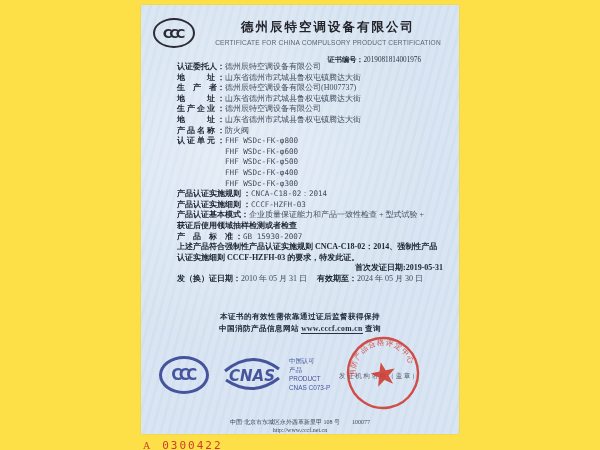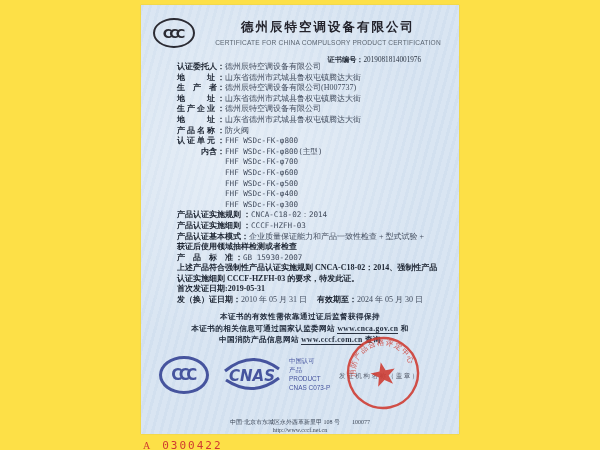--- a/index.html
+++ b/index.html
@@ -19,21 +19,21 @@
     font-size:13px;letter-spacing:-3px;text-indent:-3px;}
   #title-block{position:absolute;left:62px;right:6px;top:14px;text-align:center;}
   #cert-title{font-size:12.5px;font-weight:bold;color:#23232c;letter-spacing:2px;}
   #cert-subtitle{margin-top:3px;font-size:6.6px;color:#5a6470;letter-spacing:.2px;
     font-family:"Liberation Sans","DejaVu Sans",sans-serif;}
   #cert-no{position:absolute;right:38px;top:50px;font-size:7.2px;color:#2b3442;}
   #cert-no .lb{font-weight:bold;}
   
   #fields{position:absolute;left:36px;right:16px;top:57px;font-size:8px;color:#414b5c;}
   .row{line-height:10.6px;white-space:nowrap;}
-  .row.center{text-align:left;}
+  .row.center{text-align:right;}
   .row.ind1{padding-left:24px;}
   .row.ind2{padding-left:48px;}
   .lb{font-weight:bold;color:#1b2330;}
   .lb.fw{display:inline-block;width:48px;text-align:justify;text-align-last:justify;}
   .val{color:#414b5c;font-family:Liberation Serif, serif;}
   .val.mono{font-family:"DejaVu Sans Mono","Liberation Mono",monospace;font-size:7.6px;}
   .gap{display:inline-block;width:10px;}
   
   #notes{position:absolute;left:0;right:0;top:306px;text-align:center;z-index:1;}
   .note{font-size:7.6px;font-weight:bold;color:#222c3c;line-height:11.6px;letter-spacing:.4px;}
@@ -77,42 +77,39 @@
 
     <div id="fields">
       <div class="row"><span class="lb fw">认证委托人：</span><span class="val">德州辰特空调设备有限公司</span></div>
         <div class="row"><span class="lb fw">地　　址：</span><span class="val">山东省德州市武城县鲁权屯镇腾达大街</span></div>
         <div class="row"><span class="lb fw">生　产　者：</span><span class="val">德州辰特空调设备有限公司(H007737)</span></div>
         <div class="row"><span class="lb fw">地　　址：</span><span class="val">山东省德州市武城县鲁权屯镇腾达大街</span></div>
         <div class="row"><span class="lb fw">生产企业：</span><span class="val">德州辰特空调设备有限公司</span></div>
         <div class="row"><span class="lb fw">地　　址：</span><span class="val">山东省德州市武城县鲁权屯镇腾达大街</span></div>
         <div class="row"><span class="lb fw">产品名称：</span><span class="val">防火阀</span></div>
         <div class="row"><span class="lb fw">认证单元：</span><span class="val mono">FHF WSDc-FK-φ800</span></div>
-        <div class="row ind1"><span class="lb">内含：</span><span class="val mono">FHF WSDc-FK-φ800(主型)</span></div>
-        <div class="row ind2"><span class="val mono">FHF WSDc-FK-φ700</span></div>
         <div class="row ind2"><span class="val mono">FHF WSDc-FK-φ600</span></div>
         <div class="row ind2"><span class="val mono">FHF WSDc-FK-φ500</span></div>
         <div class="row ind2"><span class="val mono">FHF WSDc-FK-φ400</span></div>
         <div class="row ind2"><span class="val mono">FHF WSDc-FK-φ300</span></div>
         <div class="row"><span class="lb">产品认证实施规则 ：</span><span class="val mono">CNCA-C18-02：2014</span></div>
         <div class="row"><span class="lb">产品认证实施细则 ：</span><span class="val mono">CCCF-HZFH-03</span></div>
         <div class="row"><span class="lb">产品认证基本模式：</span><span class="val">企业质量保证能力和产品一致性检查 + 型式试验 +</span></div>
         <div class="row"><span class="lb">获证后使用领域抽样检测或者检查</span></div>
         <div class="row"><span class="lb">产　品　标　准 ：</span><span class="val mono">GB 15930-2007</span></div>
         <div class="row"><span class="lb">上述产品符合强制性产品认证实施规则 CNCA-C18-02：2014、强制性产品</span></div>
         <div class="row"><span class="lb">认证实施细则 CCCF-HZFH-03 的要求，特发此证。</span></div>
         <div class="row center"><span class="lb">首次发证日期:2019-05-31</span></div>
         <div class="row" id="dates-row">
         <span class="lb">发（换）证日期：</span><span class="val">2010 年 05 月 31 日</span><span class="gap"></span><span class="lb">有效期至：</span><span class="val">2024 年 05 月 30 日</span>
       </div>
     </div>
 
     <div id="notes">
         <div class="note"><span>本证书的有效性需依靠通过证后监督获得保持</span></div>
-        <div class="note"><span>本证书的相关信息可通过国家认监委网站 </span><span class="u">www.cnca.gov.cn</span><span> 和</span></div>
         <div class="note"><span>中国消防产品信息网站 </span><span class="u">www.cccf.com.cn</span><span> 查询</span></div>
       </div>
 
     <div id="logo-bottom" class="ccc-logo">CCC</div>
     <svg id="cnas-logo" width="62" height="36" viewBox="0 0 62 36">
       <path d="M4,15 Q31,-7 58,13" fill="none" stroke="#46549e" stroke-width="3"></path>
       <path d="M5,24 Q32,42 58,22" fill="none" stroke="#46549e" stroke-width="3"></path>
       <text x="31" y="25" text-anchor="middle" font-family="DejaVu Sans, sans-serif" font-weight="bold" font-style="italic" font-size="15" fill="#46549e">CNAS</text>
     </svg>
     <div id="acc-text" style="white-space:pre-line">中国认可

